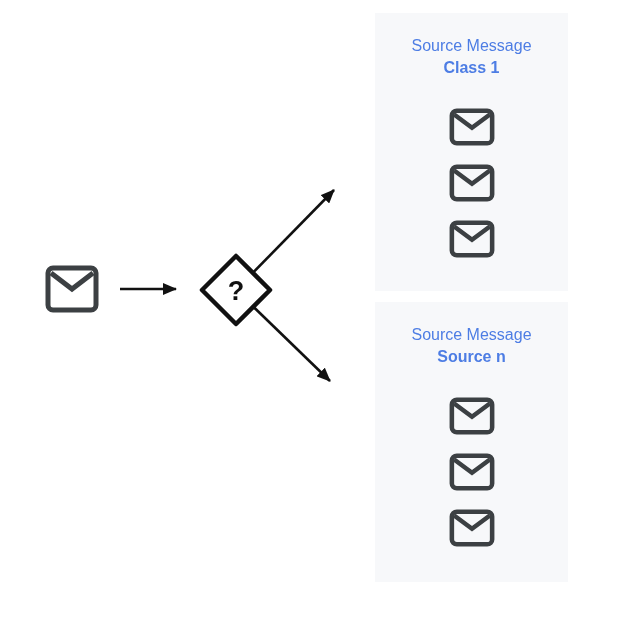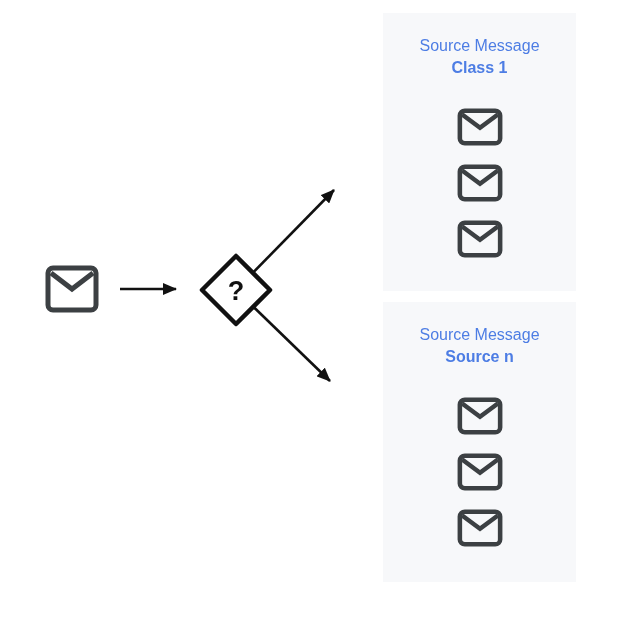--- a/index.html
+++ b/index.html
@@ -12,21 +12,21 @@
   .canvas{
     position:relative;
     width:631px;height:620px;
     background:#ffffff;
     font-family:"Liberation Sans","DejaVu Sans",sans-serif;
     overflow:hidden;
   }
   .flow-layer{position:absolute;left:0;top:0;width:631px;height:620px;}
   .panel{
     position:absolute;
-    left:383px;width:193px;
+    left:375px;width:193px;
     background:var(--panel-bg);
     display:flex;flex-direction:column;align-items:center;
   }
   .panel-1{top:13px;height:278px;}
   .panel-n{top:302px;height:280px;}
   .panel-title{
     margin-top:22px;
     font-size:16px;line-height:22px;
     color:var(--blue);
     text-align:center;

